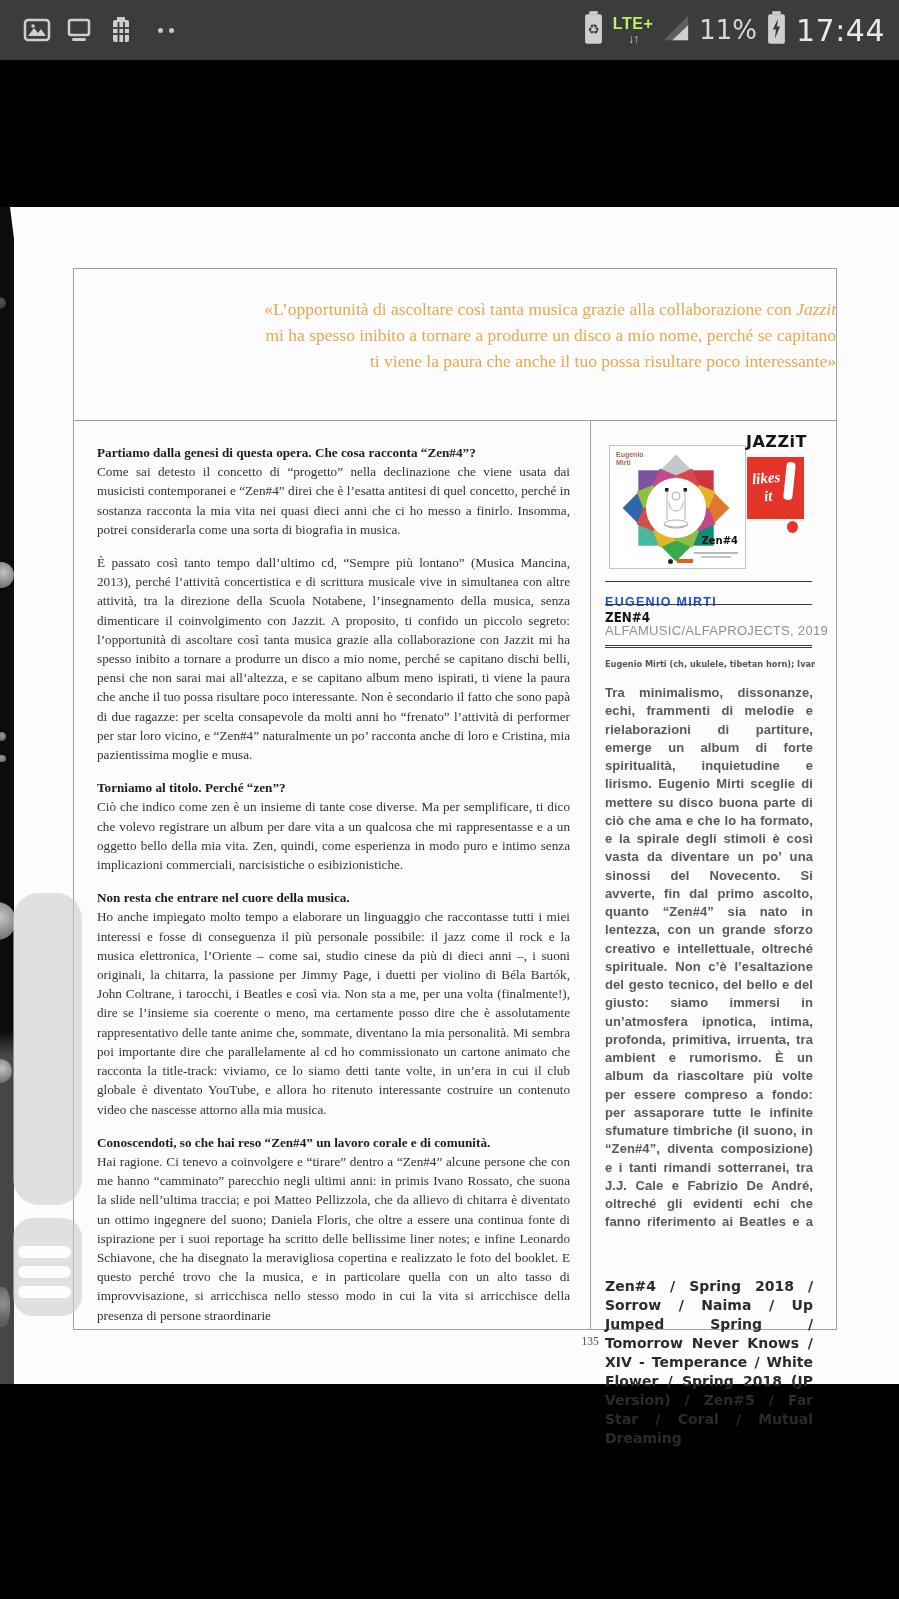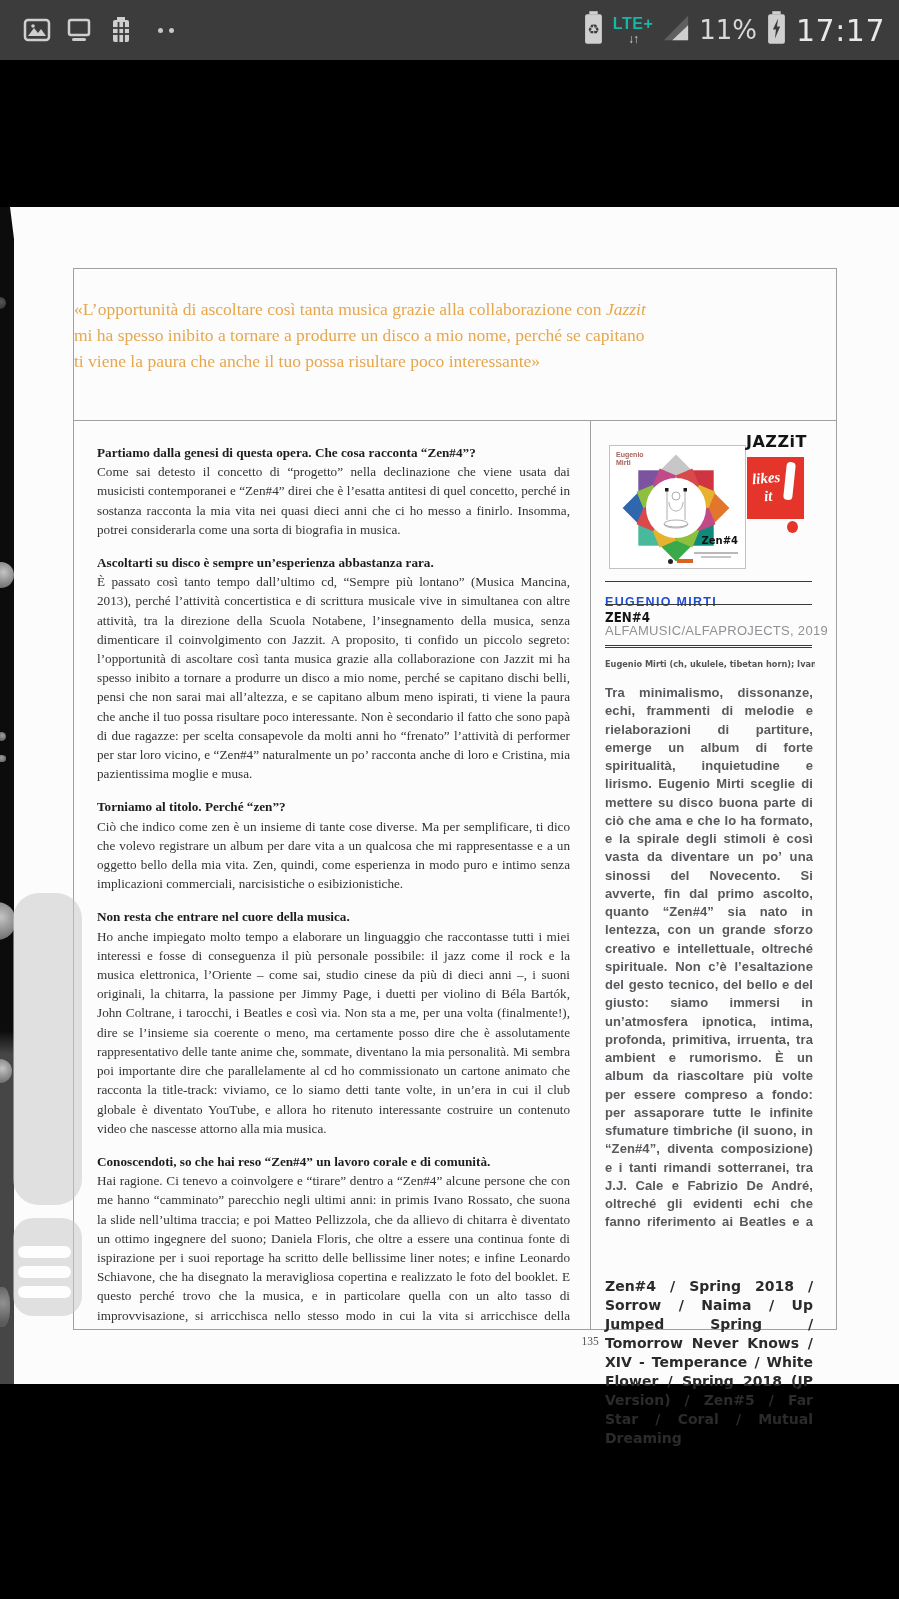--- a/index.html
+++ b/index.html
@@ -7,40 +7,40 @@
        font-family:"Liberation Sans",sans-serif;-webkit-font-smoothing:antialiased;}
 
   
   .statusbar{position:absolute;left:0;top:0;width:899px;height:60px;background:#3c3c3c;z-index:10;}
   .sb-left{position:absolute;left:22px;top:15px;display:flex;align-items:center;gap:12px;}
   .sb-left svg{display:block;}
   .sb-dots{display:flex;gap:6px;margin-left:10px;}
   .sb-dot{width:5px;height:5px;border-radius:50%;background:#c7c7c7;}
   .sb-right{position:absolute;right:14px;top:8px;height:44px;display:flex;align-items:center;gap:9px;}
   .lte{display:flex;flex-direction:column;align-items:center;line-height:1;}
-  .lte-label{font-size:16px;font-weight:bold;color:#14b8a6;letter-spacing:0.5px;text-align:center;}
+  .lte-label{font-size:16px;font-weight:bold;color:#bef264;letter-spacing:0.5px;text-align:center;}
   .lte-arrows{font-size:12px;color:#cfcfcf;margin-top:1px;letter-spacing:-1px;}
   .sb-pct{font-size:26px;color:#d8d8d8;font-family:"DejaVu Sans",sans-serif;}
   .sb-time{font-size:30px;color:#e8e8e8;font-family:"DejaVu Sans",sans-serif;letter-spacing:0.5px;}
 
   
   .prev-strip{position:absolute;left:0;top:207px;width:14px;height:1177px;z-index:2;overflow:hidden;
       background:linear-gradient(#0c0c0c 0%,#0c0c0c 70%,#464646 72%,#464646 100%);}
   .blob{position:absolute;border-radius:50%;background:radial-gradient(circle at 60% 40%,#c4c4c4,#6a6a6a 75%);}
   .page-corner{position:absolute;left:10px;top:207px;width:7px;height:56px;background:#fcfcfc;
       clip-path:polygon(100% 0,100% 100%,0 0);z-index:3;}
 
   
   .page{position:absolute;left:14px;top:207px;width:885px;height:1177px;background:#fcfcfc;z-index:1;}
   .content-box{position:absolute;left:59px;top:61px;width:764px;height:1062px;
       border:1px solid #a0a0a0;box-sizing:border-box;}
 
   
   .quote{position:absolute;left:0;top:0;width:100%;height:152px;border-bottom:1px solid #a0a0a0;
-      box-sizing:border-box;text-align:left;padding-top:27px;
+      box-sizing:border-box;text-align:right;padding-top:27px;
       font-family:"Liberation Serif",serif;font-size:17.5px;line-height:26px;color:#e6a74e;}
   .quote .it{font-style:italic;}
 
   
   .col-left{position:absolute;left:0;top:152px;width:517px;bottom:0;box-sizing:border-box;
       padding:22px 20px 0 23px;overflow:hidden;border-right:1px solid #a0a0a0;
       font-family:"Liberation Serif",serif;font-size:13.2px;line-height:19.2px;color:#333;}
   .qa{margin-bottom:14px;}
   .qa .q{font-weight:bold;color:#1d1d1d;}
   .qa .a{text-align:justify;}
@@ -154,21 +154,21 @@
         </svg>
     </span>
     <span class="sb-pct">11%</span>
     <span>
       <svg width="21" height="34" viewBox="0 0 20 32">
           <rect x="6" y="0" width="8" height="3" fill="#cfcfcf"></rect>
           <rect x="2" y="3" width="16" height="28" rx="2" fill="#cfcfcf"></rect>
           <path d="M11.5 7 L6.5 17.5 H9.5 L8.5 26 L13.5 14.5 H10.5 Z" fill="#3c3c3c"></path>
         </svg>
     </span>
-    <span class="sb-time">17:17</span>
+    <span class="sb-time">17:44</span>
   </div>
 </div>
 
 <div class="prev-strip">
   <div class="blob" style="left:-6px;top:90px;width:12px;height:12px;opacity:.4;"></div>
   <div class="blob" style="left:-12px;top:355px;width:26px;height:26px;"></div>
   <div class="blob" style="left:-3px;top:525px;width:9px;height:9px;opacity:.8;"></div>
   <div class="blob" style="left:-5px;top:548px;width:11px;height:7px;border-radius:40%;opacity:.8;"></div>
   <div class="blob" style="left:-22px;top:695px;width:38px;height:38px;"></div>
   <div class="blob" style="left:-12px;top:852px;width:24px;height:24px;"></div>
@@ -184,21 +184,20 @@
       <div>mi ha spesso inibito a tornare a produrre un disco a mio nome, perché se capitano</div>
       <div>ti viene la paura che anche il tuo possa risultare poco interessante»</div>
     </div>
 
     <div class="col-left">
       <div class="qa">
         <div class="q">Partiamo dalla genesi di questa opera. Che cosa racconta “Zen#4”?</div>
         <div class="a">Come sai detesto il concetto di “progetto” nella declinazione che viene usata dai musicisti contemporanei e “Zen#4” direi che è l’esatta antitesi di quel concetto, perché in sostanza racconta la mia vita nei quasi dieci anni che ci ho messo a finirlo. Insomma, potrei considerarla come una sorta di biografia in musica.</div>
       </div>
       <div class="qa">
-        <div class="q">Ascoltarti su disco è sempre un’esperienza abbastanza rara.</div>
         <div class="a">È passato così tanto tempo dall’ultimo cd, “Sempre più lontano” (Musica Mancina, 2013), perché l’attività concertistica e di scrittura musicale vive in simultanea con altre attività, tra la direzione della Scuola Notabene, l’insegnamento della musica, senza dimenticare il coinvolgimento con Jazzit. A proposito, ti confido un piccolo segreto: l’opportunità di ascoltare così tanta musica grazie alla collaborazione con Jazzit mi ha spesso inibito a tornare a produrre un disco a mio nome, perché se capitano dischi belli, pensi che non sarai mai all’altezza, e se capitano album meno ispirati, ti viene la paura che anche il tuo possa risultare poco interessante. Non è secondario il fatto che sono papà di due ragazze: per scelta consapevole da molti anni ho “frenato” l’attività di performer per star loro vicino, e “Zen#4” naturalmente un po’ racconta anche di loro e Cristina, mia pazientissima moglie e musa.</div>
       </div>
       <div class="qa">
         <div class="q">Torniamo al titolo. Perché “zen”?</div>
         <div class="a">Ciò che indico come zen è un insieme di tante cose diverse. Ma per semplificare, ti dico che volevo registrare un album per dare vita a un qualcosa che mi rappresentasse e a un oggetto bello della mia vita. Zen, quindi, come esperienza in modo puro e intimo senza implicazioni commerciali, narcisistiche o esibizionistiche.</div>
       </div>
       <div class="qa">
         <div class="q">Non resta che entrare nel cuore della musica.</div>
         <div class="a">Ho anche impiegato molto tempo a elaborare un linguaggio che raccontasse tutti i miei interessi e fosse di conseguenza il più personale possibile: il jazz come il rock e la musica elettronica, l’Oriente – come sai, studio cinese da più di dieci anni –, i suoni originali, la chitarra, la passione per Jimmy Page, i duetti per violino di Béla Bartók, John Coltrane, i tarocchi, i Beatles e così via. Non sta a me, per una volta (finalmente!), dire se l’insieme sia coerente o meno, ma certamente posso dire che è assolutamente rappresentativo delle tante anime che, sommate, diventano la mia personalità. Mi sembra poi importante dire che parallelamente al cd ho commissionato un cartone animato che racconta la title-track: viviamo, ce lo siamo detti tante volte, in un’era in cui il club globale è diventato YouTube, e allora ho ritenuto interessante costruire un contenuto video che nascesse attorno alla mia musica.</div>
       </div>

